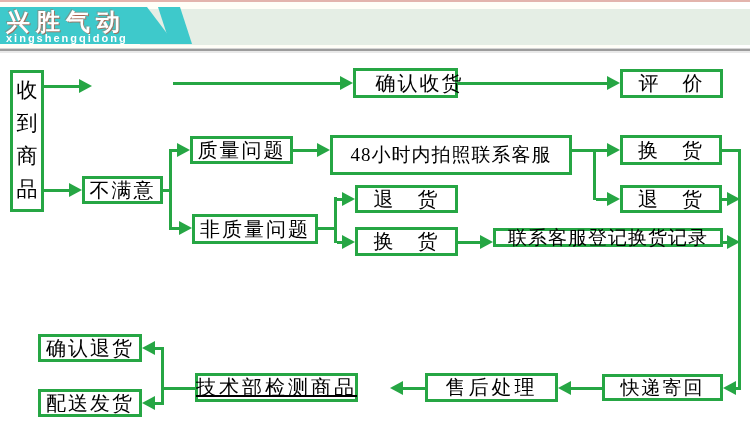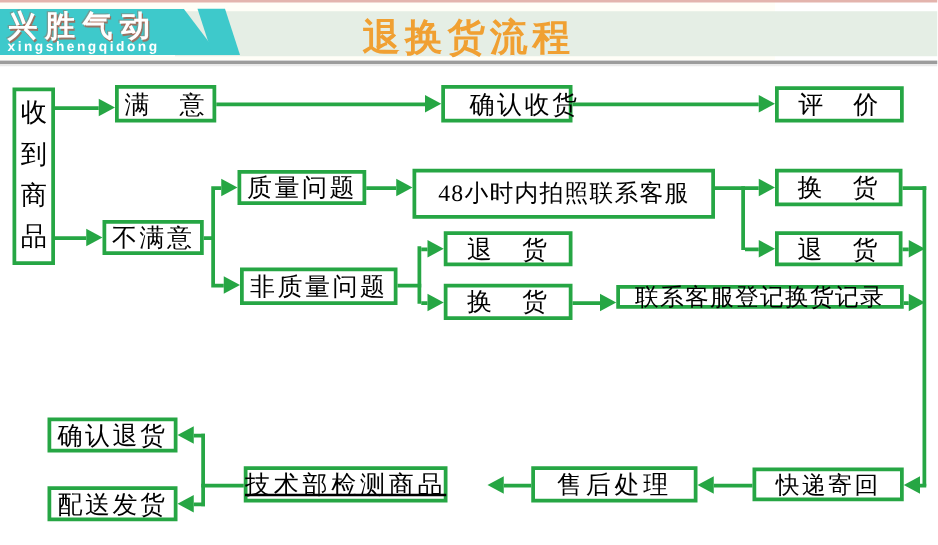--- a/index.html
+++ b/index.html
@@ -92,26 +92,24 @@
 <div class="stage">
 
   <div class="header">
     <div class="band"></div>
     <div class="top-hairline"></div>
     <div class="logo">
       <div class="logo-cn">兴胜气动</div>
       <div class="logo-en">xingshengqidong</div>
     </div>
     <div class="logo-stripe"></div>
-    <div class="page-title">退换货流程</div>
   </div>
   <div class="separator"></div>
 
   <div class="box" id="n-receive">收到商品</div>
-  <div class="box" id="n-satisfied">满　意</div>
   <div class="box" id="n-confirm-receipt">确认收货</div>
   <div class="box" id="n-evaluate">评　价</div>
   <div class="box" id="n-quality-issue">质量问题</div>
   <div class="box" id="n-unsatisfied">不满意</div>
   <div class="box" id="n-photo-contact">48小时内拍照联系客服</div>
   <div class="box" id="n-exchange-top">换　货</div>
   <div class="box" id="n-return-top">退　货</div>
   <div class="box" id="n-non-quality" style="left:192px;top:214px;width:126px;height:30px;">非质量问题</div>
   <div class="box" id="n-return-mid">退　货</div>
   <div class="box" id="n-exchange-mid">换　货</div>

